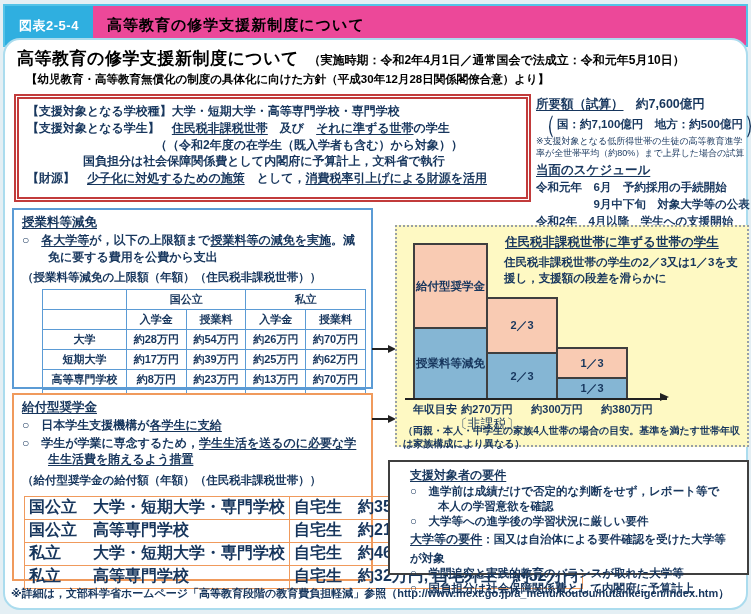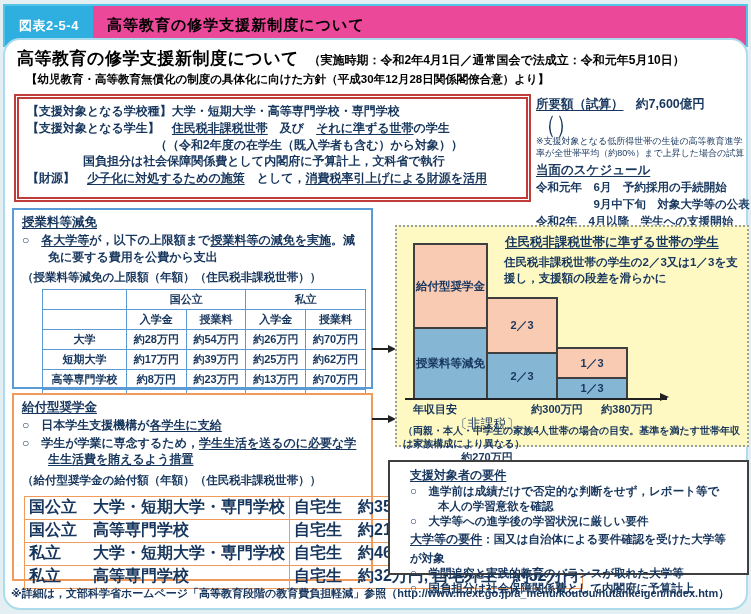--- a/index.html
+++ b/index.html
@@ -119,21 +119,21 @@
   .s2p{ left:89px; top:70px;  width:72px; height:57px; }
   .s2b{ left:89px; top:125px; width:72px; height:48px; }
   .s3p{ left:159px; top:120px; width:72px; height:32px; }
   .s3b{ left:159px; top:150px; width:72px; height:23px; }
   .axis{ position:absolute; left:8px; top:171px; width:262px; height:2px; background:#222; }
   .axis::after{
     content:""; position:absolute; right:-2px; top:-5px;
     border-left:9px solid #222; border-top:4.5px solid transparent; border-bottom:4.5px solid transparent;
   }
   .x-lab{ position:absolute; top:175px; width:72px; text-align:center; font-size:11px; font-weight:700; white-space:nowrap; }
-  .xl0{ left:2px; }  .xl1{ left:54px;margin-top:48px; } .xl2{ left:124px; } .xl3{ left:194px; }
+  .xl0{ left:2px; }  .xl1{ left:54px; } .xl2{ left:124px; } .xl3{ left:194px; }
   .x-sub{ position:absolute; top:188px; left:54px; width:72px; text-align:center; font-size:13px; font-weight:400; }
   .chart-caption{ position:absolute; left:6px; top:198px; width:342px; font-size:10px; font-weight:600; line-height:1.25; }
 
   
   .req-box{
     position:absolute; left:383px; top:420px; width:361px; height:115px;
     border:2px solid #3f3f3f; background:#fff; padding:3px 20px;
   }
   .req-title{ font-size:12px; font-weight:700; text-decoration:underline; text-underline-offset:2px; display:inline; }
   .req-title-rest{ font-size:11.5px; font-weight:600; }
@@ -171,20 +171,21 @@
         <span>【財源】　</span><span class="u">少子化に対処するための施策</span><span>　として，</span><span class="u">消費税率引上げによる財源を活用</span>
       </div>
     </div>
 
     <div class="cost-panel">
       <div class="cost-line1">
         <span class="u">所要額（試算）</span><span>　約7,600億円</span>
       </div>
       <div class="cost-bracket">
         <span class="bracket-glyph">（</span>
+        <span class="cost-breakdown">国：約7,100億円　地方：約500億円</span>
         <span class="bracket-glyph">）</span>
       </div>
       <div class="cost-note">※支援対象となる低所得世帯の生徒の高等教育進学率が全世帯平均（約80%）まで上昇した場合の試算</div>
       <div class="sched-title u">当面のスケジュール</div>
       <div class="sched-line">令和元年　6月　予約採用の手続開始</div>
       <div class="sched-line">　　　　　9月中下旬　対象大学等の公表</div>
       <div class="sched-line">令和2年　4月以降　学生への支援開始</div>
     </div>
 
     <div class="tuition-box">

